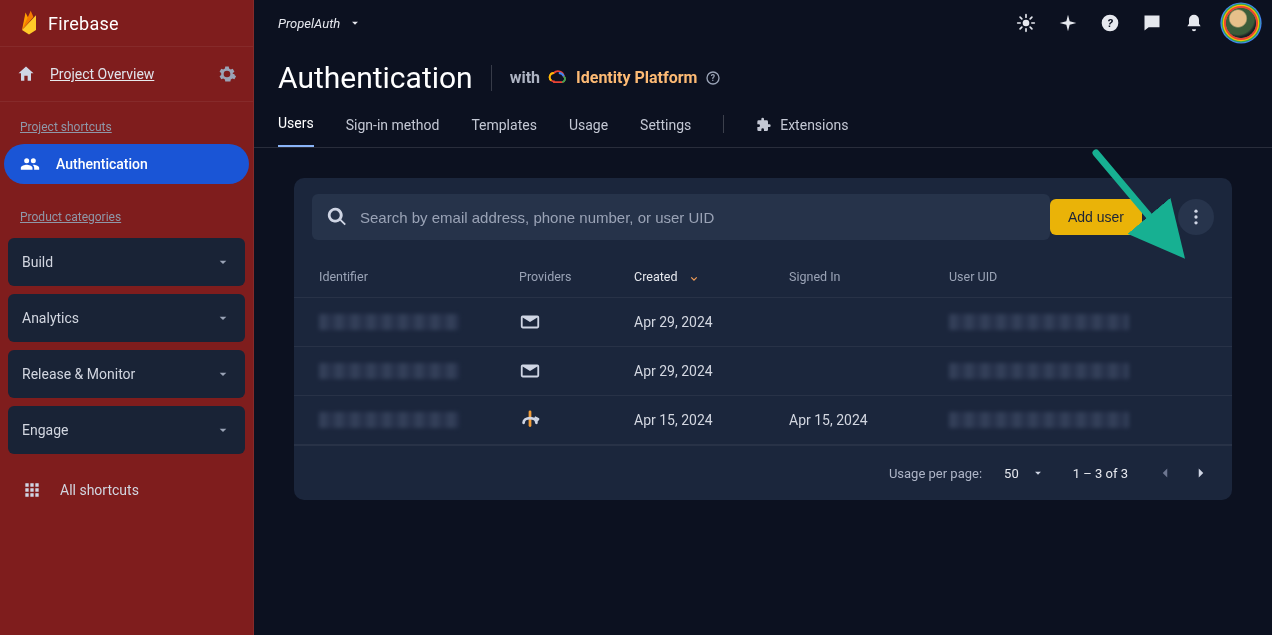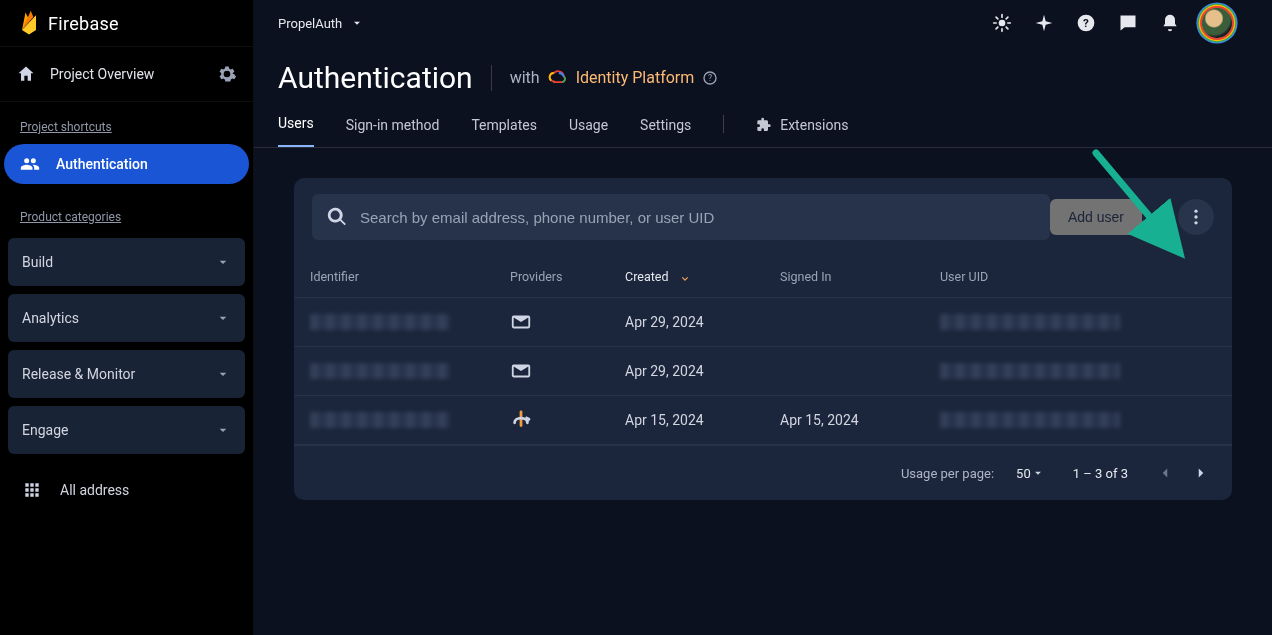--- a/index.html
+++ b/index.html
@@ -8,21 +8,21 @@
     background: #0c1120;
     color: #e8eaed;
     width: 1272px;
     height: 635px;
     overflow: hidden;
     display: flex;
   }
   
   .sidebar {
     width: 254px;
-    background: #000000;
+    background: #7f1d1d;
     border-right: 1px solid rgba(255,255,255,0.06);
     display: flex;
     flex-direction: column;
   }
   .logo-row {
     display: flex;
     align-items: center;
     height: 46px;
     padding: 0 18px;
     gap: 10px;
@@ -30,20 +30,21 @@
   .firebase-logo { display:flex; align-items:center; gap:8px; }
   .firebase-logo-text { font-size: 18px; color: #fff; font-weight: 400; letter-spacing: 0.3px; }
   .overview-row {
     display: flex;
     align-items: center;
     height: 56px;
     padding: 0 16px;
     gap: 14px;
     border-top: 1px solid rgba(255,255,255,0.06);
     border-bottom: 1px solid rgba(255,255,255,0.06);
+    text-decoration: underline;
   }
   .overview-left { display:flex; align-items:center; gap:14px; flex:1; }
   .overview-text { color: #e0e3ea; font-size: 14px; }
   .section-label {
     font-size: 12px;
     color: #8f97a8;
     padding: 18px 20px 10px;
     text-decoration: underline;
   }
   .nav-pill {
@@ -71,32 +72,33 @@
     display:flex; align-items:center; gap:18px;
     padding: 22px 22px;
     color: #d2d6e0;
     font-size: 14px;
   }
   
   .main { flex:1; display:flex; flex-direction:column; background:#0c1120; }
   .topbar {
     height: 46px;
     display:flex; 
-    padding: 0 40px 0 24px;
+    padding: 0 16px 0 24px;
+    font-style: italic;
   }
   .project-chip { display:flex; align-items:center; gap:8px; color:#e6e8ee; font-size:13px; cursor:pointer; }
   .topbar-spacer { flex:1; }
   .topbar-icons { display:flex; align-items:center; gap:22px; }
   .title-row {
     display:flex; align-items:center; gap:18px;
     padding: 14px 24px 4px;
   }
   .page-title { font-size: 30px; font-weight:400; color:#fff; }
   .title-sep { width:1px; height:26px; background:rgba(255,255,255,0.18); }
-  .with-idp { display:flex; align-items:center; gap:8px; color:#adb3c2; font-size:16px; }
+  .with-idp { display:flex; align-items:center; gap:8px; color:#adb3c2; font-size:16px;font-weight:bold; }
   .idp-name { color:#fdba74; }
   .tabs {
     display:flex; align-items:flex-end; gap:32px;
     padding: 16px 24px 0;
     border-bottom: 1px solid rgba(255,255,255,0.12);
     font-size:14px;
   }
   .tab { padding-bottom: 14px; color:#c4c8d4; cursor:pointer; }
   .tab.active { color:#fff; border-bottom: 2px solid #8ab4f8; font-weight:400; }
   .tab-sep { width:1px; height:18px; background:rgba(255,255,255,0.2); margin-bottom:14px; }
@@ -120,37 +122,37 @@
     height: 46px;
     padding: 0 14px;
   }
   .search-input {
     flex:1;
     background:transparent; border:none; outline:none;
     color:#e6e8ee; font-size:15px;
   }
   .search-input::placeholder { color:#9aa3b6; }
   .add-user-btn {
-    background:#737373; color:#1b2338;
+    background:#eab308; color:#1b2338;
     border:none; border-radius:6px;
     height:36px; padding: 0 18px;
     font-size:14px; font-weight:500;
     cursor:pointer;
   }
   .icon-btn {
     width:36px; height:36px; border-radius:50%;
     display:flex; align-items:center; justify-content:center;
     color:#cfd5e4; cursor:pointer;
   }
   .icon-btn.more { background:#27344c; }
   .table-head, .trow {
     display:grid;
     grid-template-columns: 200px 115px 155px 160px 1fr;
     align-items:center;
-    padding: 0 16px;
+    padding: 0 25px;
   }
   .table-head {
     height: 42px;
     font-size: 12.5px;
     color:#9aa3b6;
     border-bottom:1px solid rgba(255,255,255,0.06);
   }
   .sort-col { display:flex; align-items:center; gap:10px; color:#e6e8ee; }
   .trow {
     height: 49px;
@@ -169,21 +171,21 @@
   .redact.wide { width:180px; }
   .provider-cell { display:flex; align-items:center; }
   .pagination {
     display:flex; align-items:center; justify-content:flex-end;
     gap:28px;
     padding: 18px 22px;
     font-size:13px; color:#aeb5c7;
     border-top:1px solid rgba(255,255,255,0.06);
   }
   .rpp { display:flex; align-items:center; gap:22px; }
-  .rpp-select { display:flex; align-items:center; gap:0; color:#e6e8ee; cursor:pointer; }
+  .rpp-select { display:flex; align-items:center; gap:12px; color:#e6e8ee; cursor:pointer; }
   .page-range { color:#e6e8ee; }
   .page-arrows { display:flex; align-items:center; gap:18px; }
   .avatar {
     width:30px; height:30px; border-radius:50%;
     background: radial-gradient(circle at 40% 35%, #e6c08a 0 30%, #3b5d3a 36% 60%, #1b1f24 70%);
     box-shadow: 0 0 0 2px #e94235, 0 0 0 3.2px #fbbc04, 0 0 0 4.4px #34a853, 0 0 0 5.6px #4285f4;
   }
   
   .arrow {
     position:absolute; top:0px; right:76px;
@@ -245,21 +247,21 @@
   <div class="category">
     <span>Engage</span>
     <svg width="16" height="16" viewBox="0 0 24 24" fill="#9aa3b6">
         <path d="M7 10l5 5 5-5z"></path>
       </svg>
   </div>
   <div class="allproducts-row">
     <svg width="20" height="20" viewBox="0 0 24 24" fill="#cfd5e4">
         <path d="M4 4h4v4H4zm6 0h4v4h-4zm6 0h4v4h-4zM4 10h4v4H4zm6 0h4v4h-4zm6 0h4v4h-4zM4 16h4v4H4zm6 0h4v4h-4zm6 0h4v4h-4z"></path>
       </svg>
-    <span>All address</span>
+    <span>All shortcuts</span>
   </div>
 </aside>
 
 <main class="main">
   <div class="topbar">
     <div class="project-chip">
       <span>PropelAuth</span>
       <svg width="14" height="14" viewBox="0 0 24 24" fill="#e6e8ee">
           <path d="M7 10l5 5 5-5z"></path>
         </svg>

